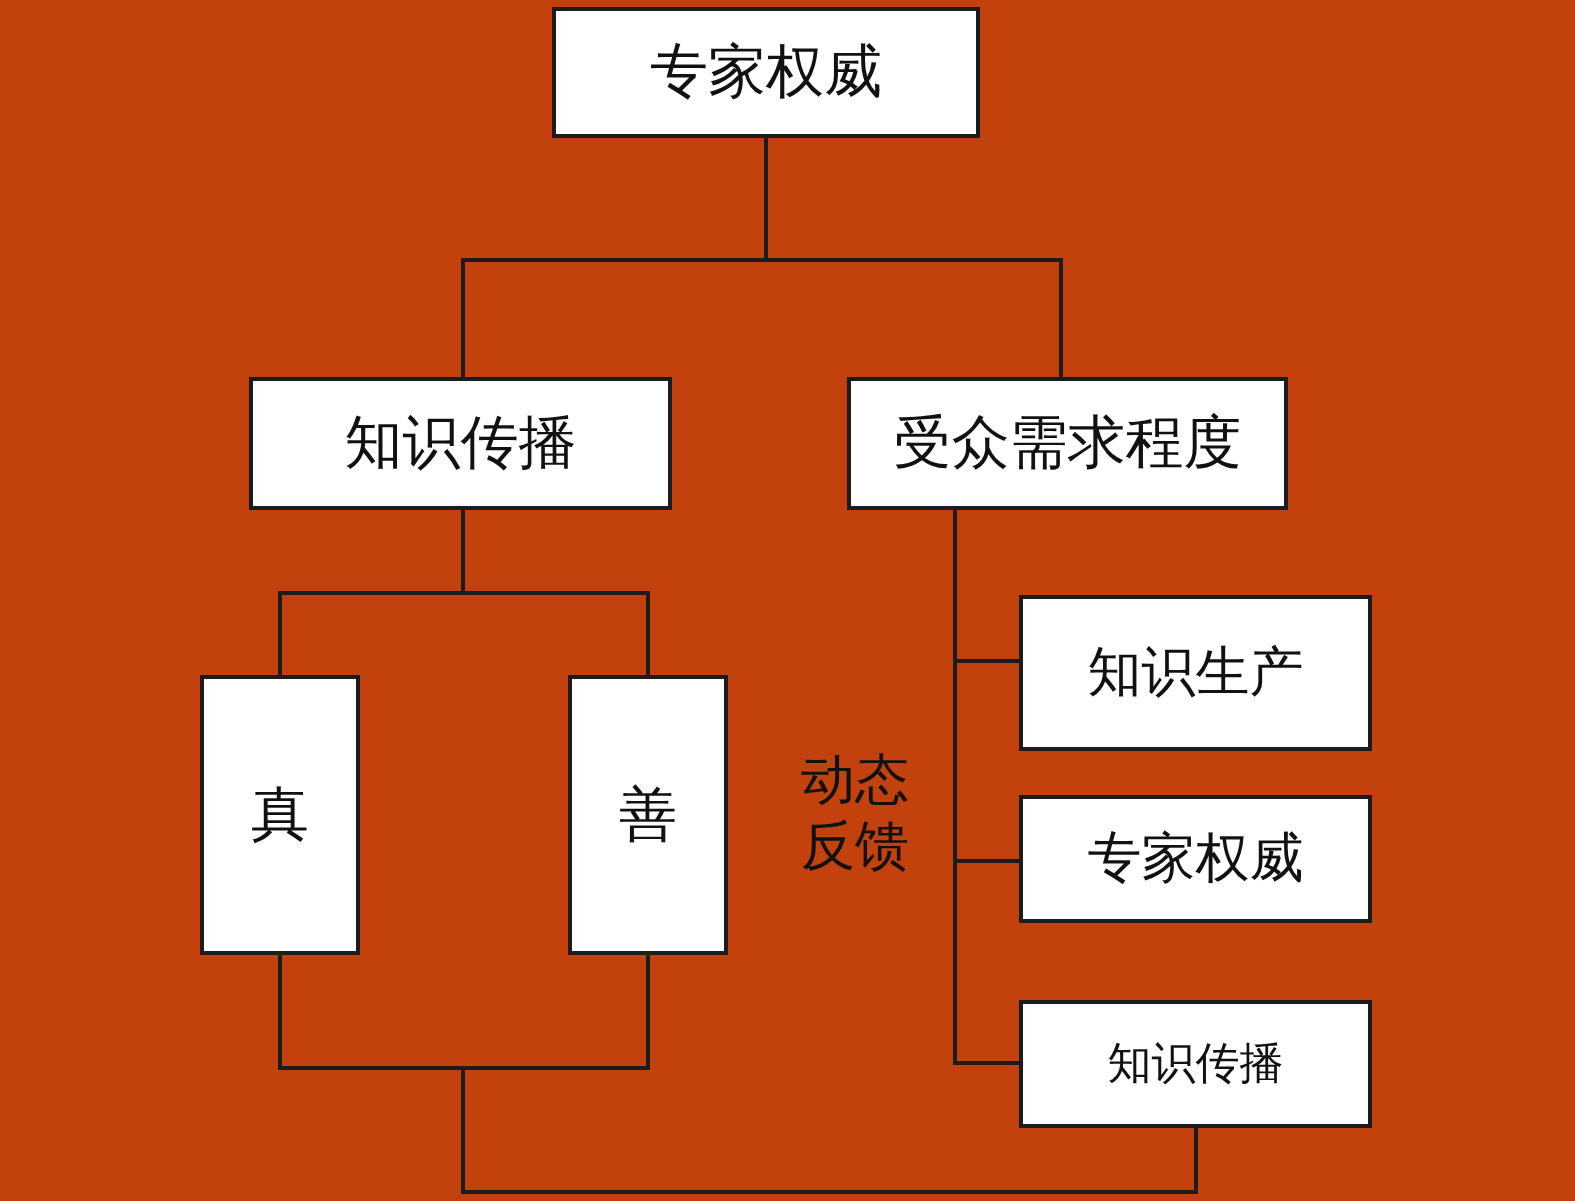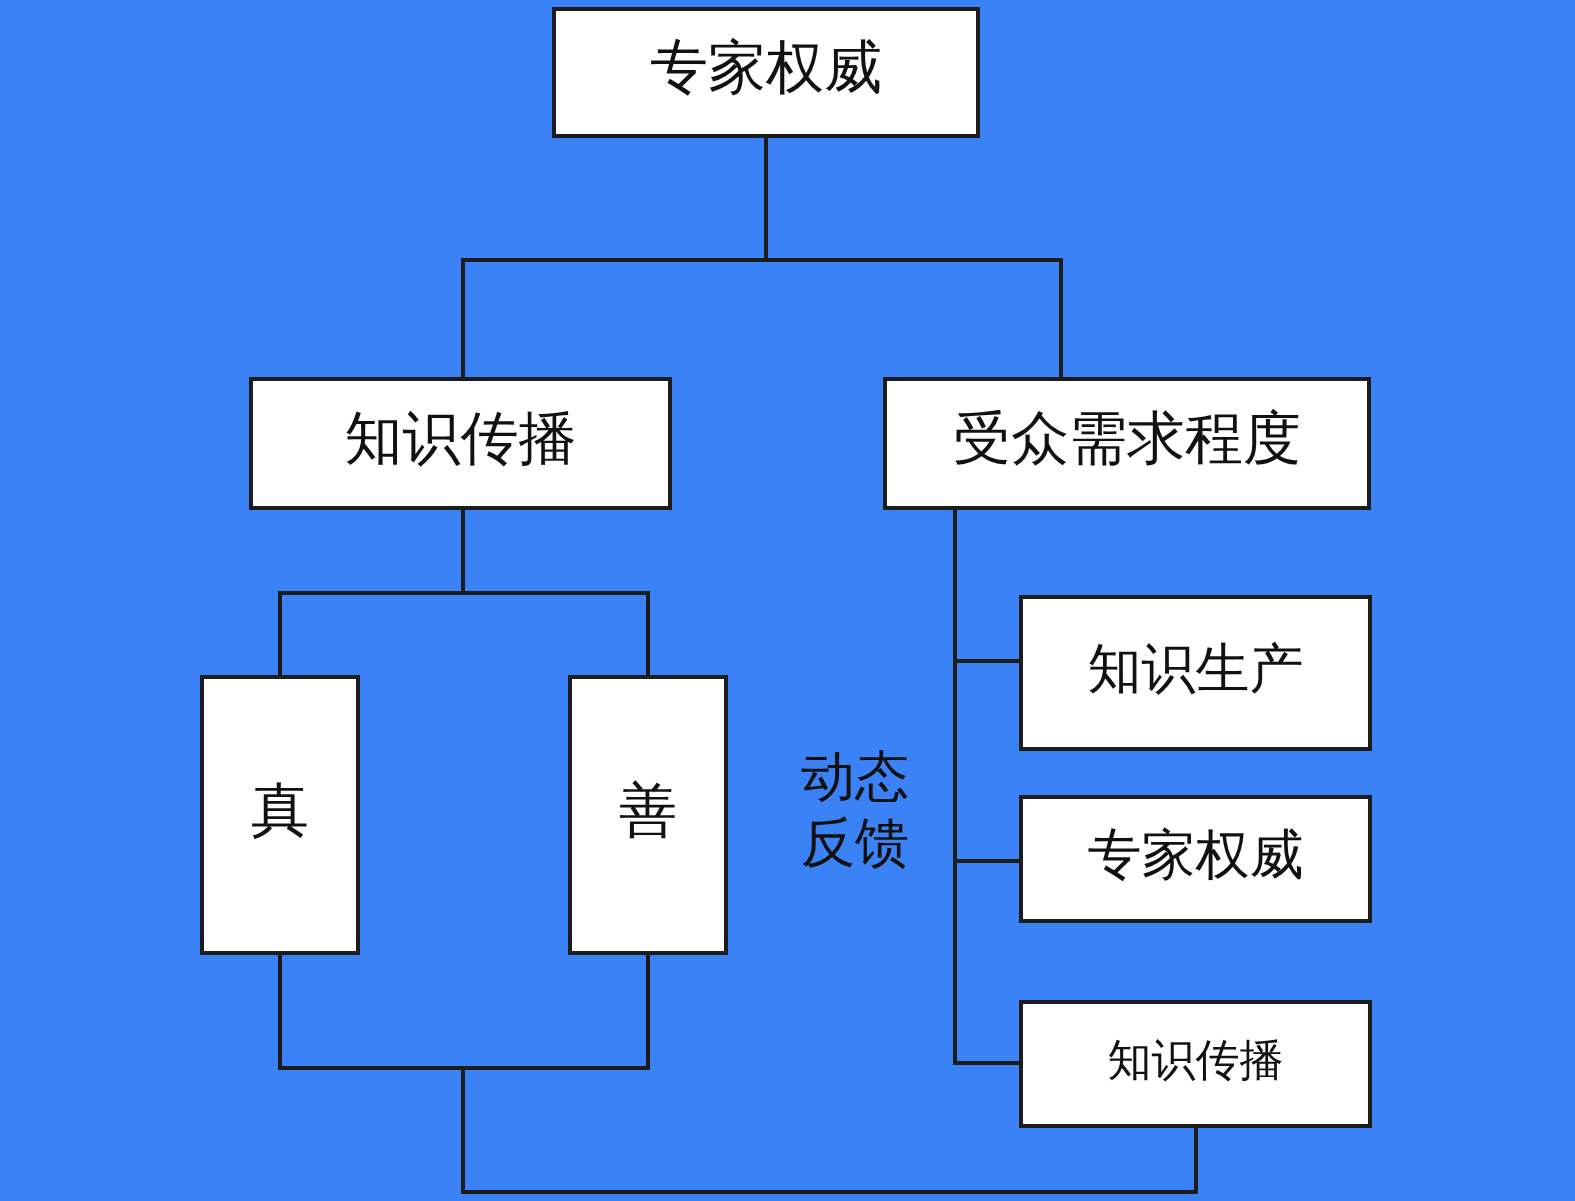--- a/index.html
+++ b/index.html
@@ -4,22 +4,22 @@
 <style>
   html, body {
     margin: 0;
     padding: 0;
     background: #ffffff;
   }
   #canvas {
     position: relative;
     width: 1575px;
     height: 1201px;
-    background: #3b82f6;
-    font-family: Liberation Mono, monospace;
+    background: #c2410c;
+    font-family: Liberation Serif, serif;
     overflow: hidden;
   }
   .node {
     position: absolute;
     box-sizing: border-box;
     border: 4px solid #1c1c1c;
     background: #ffffff;
     display: flex;
     align-items: center;
     justify-content: center;
@@ -29,21 +29,21 @@
     line-height: 1.18;
   }
   .node-label {
     display: block;
     white-space: pre-line;
   }
 
   
   #node-root        { left: 552px;  top: 7px;    width: 428px; height: 131px; font-size: 58px; }
   #node-command     { left: 249px;  top: 377px;  width: 423px; height: 133px; font-size: 58px; }
-  #node-demand      { left: 847px;  top: 377px;  width: 488px; height: 133px; font-size: 58px; margin-left: 36px; }
+  #node-demand      { left: 847px;  top: 377px;  width: 441px; height: 133px; font-size: 58px; }
   #node-truth       { left: 200px;  top: 675px;  width: 160px; height: 280px; font-size: 58px; }
   #node-good        { left: 568px;  top: 675px;  width: 160px; height: 280px; font-size: 58px; }
   #node-production  { left: 1019px; top: 595px;  width: 353px; height: 156px; font-size: 54px; justify-content: center; }
   #node-acquisition { left: 1019px; top: 795px;  width: 353px; height: 128px; font-size: 54px; }
   #node-dissem      { left: 1019px; top: 1000px; width: 353px; height: 128px; font-size: 44px; }
 
   
   #label-feedback {
     position: absolute;
     left: 770px;

